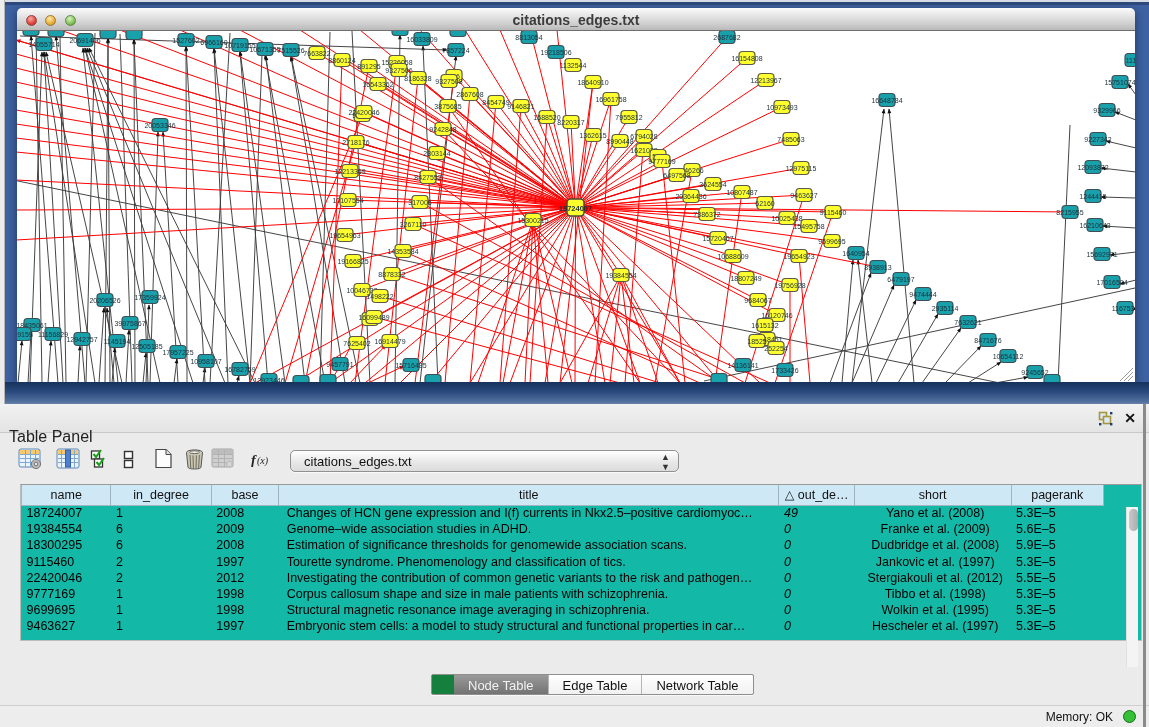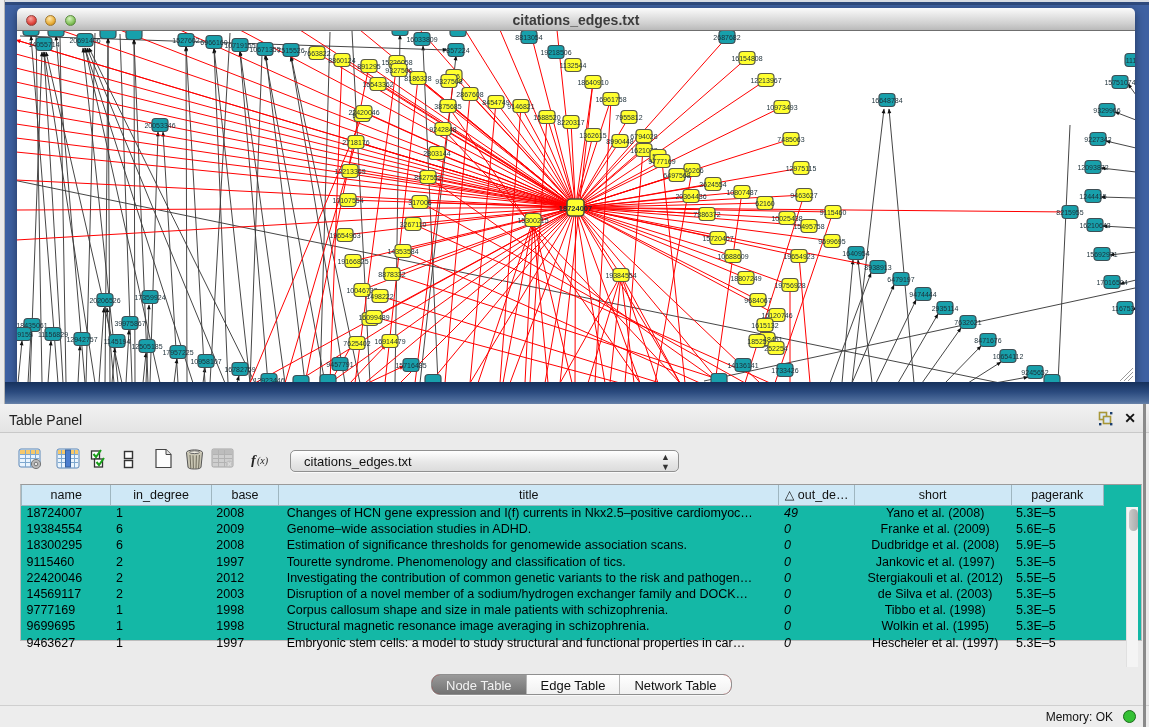--- a/index.html
+++ b/index.html
@@ -19,41 +19,41 @@
   font-size:14px; font-weight:bold; color:#3c3c3c; letter-spacing:0; }
 .tl { position:absolute; top:7px; width:11px; height:11px; border-radius:50%; }
 #tl1 { left:9px;  background:radial-gradient(circle at 40% 30%, #f8a9a4, #e0443c 60%, #9e2b24); border:1px solid #97423d;}
 #tl2 { left:28px; background:radial-gradient(circle at 40% 30%, #ffe9b0, #e9ae38 60%, #b07714); border:1px solid #a3792f;}
 #tl3 { left:48px; background:radial-gradient(circle at 40% 30%, #d6f3c0, #85c35c 60%, #4f8c28); border:1px solid #5d8c43;}
 #canvas { position:absolute; left:0; top:23px; width:1118px; height:352px; background:#fff; overflow:hidden; }
 
 #tpanel { position:absolute; left:0; top:404px; width:1149px; height:323px; background:#ebebeb; }
 #tphead { position:absolute; left:0; top:0; width:1149px; height:29px; background:linear-gradient(#f2f2f2,#e4e4e4);
   border-bottom:1px solid #c8c8c8; }
-#tphead .tt { position:absolute; left:9px; top:8px; font-size:14px; color:#222; }
+#tphead .tt { position:absolute; left:9px; top:24px; font-size:16px; color:#222; }
 #tphead .fl { position:absolute; right:36px; top:7px; }
 #tphead .x  { position:absolute; right:13px; top:6px; font-size:14px; font-weight:bold; color:#111; }
 #toolbar { position:absolute; left:14px; top:44px; height:28px; }
 .tbi { position:absolute; top:0; }
 #combo { position:absolute; left:290px; top:46px; width:389px; height:22px; border:1px solid #909090;
   border-radius:5px; background:linear-gradient(#ffffff,#e8e8e8 55%,#dcdcdc); box-shadow:0 1px 1px rgba(255,255,255,.8); }
 #combo .lbl { position:absolute; left:13px; top:3px; font-size:13px; color:#111; }
 #combo .ar { position:absolute; right:8px; top:1px; font-size:9px; color:#333; line-height:10px; }
 #tablewrap { position:absolute; left:20px; top:80px; width:1122px; height:157px; background:#14b8a6;
   border:1px solid #bcbcbc; border-top:1px solid #9a9a9a; }
 table { border-collapse:collapse; table-layout:fixed; width:1083px; font-size:12.5px; }
 th { background:#cfe8f6; border:1px solid #9fb6c0; border-top:none; font-weight:normal; font-size:12.5px;
   height:20px; padding:0; color:#111; }
 td { height:16.2px; padding:0 0 0 5px; white-space:nowrap; overflow:hidden; color:#000; }
 td.c1 { width:89px; } td.c2 { width:100px; } td.c3 { width:67px; } td.c4 { width:498px; padding-left:8px; }
 td.c5 { width:75px;font-style:italic; } td.c6 { width:156px; text-align:center; } td.c7 { width:92px; }
 #vsb { position:absolute; right:3px; top:22px; width:12px; height:160px; background:#f4f4f4; border-left:1px solid #e0e0e0; }
 #vsb .th { position:absolute; left:1.5px; top:2px; width:9px; height:22px; background:linear-gradient(90deg,#c9c9c9,#ababab); border-radius:5px; }
 #tabs { position:absolute; left:431px; top:270px; height:21px; display:flex; border:1px solid #8f8f8f;
-  border-radius:9px; overflow:hidden; background:#b91c1c; box-shadow:0 1px 0 rgba(255,255,255,.7); }
+  border-radius:2px; overflow:hidden; background:#15803d; box-shadow:0 1px 0 rgba(255,255,255,.7);padding-left:22px; }
 #tabs div { padding:3px 14px 0 14px; font-size:13px; height:21px; }
 #tabs .sel { background:linear-gradient(#9a9a9a,#6f6f6f); color:#f2f2f2; }
 #tabs .n { background:linear-gradient(#ffffff,#efefef); color:#111; border-left:1px solid #b5b5b5; }
 #status { position:absolute; left:0; top:301px; width:1149px; height:22px; border-top:1px solid #cfcfcf; background:#ededed; }
 #status .m { position:absolute; right:36px; top:4px; font-size:12px; color:#111; }
 #status .g { position:absolute; right:13px; top:3.5px; width:13px; height:13px; border-radius:50%;
   background:#35c135; border:1.5px solid #1c6b1c; }
 #rightedge { position:absolute; right:3px; top:404px; width:3px; height:323px; background:#8a8a8a; }
 </style></head>
 <body>
@@ -723,29 +723,20 @@
             <tr>
               <td class="c1">22420046</td>
               <td class="c2">2</td>
               <td class="c3">2012</td>
               <td class="c4">Investigating the contribution of common genetic variants to the risk and pathogen…</td>
               <td class="c5">0</td>
               <td class="c6">Stergiakouli et al. (2012)</td>
               <td class="c7">5.5E–5</td>
             </tr>
             <tr>
-              <td class="c1">14569117</td>
-              <td class="c2">2</td>
-              <td class="c3">2003</td>
-              <td class="c4">Disruption of a novel member of a sodium/hydrogen exchanger family and DOCK…</td>
-              <td class="c5">0</td>
-              <td class="c6">de Silva et al. (2003)</td>
-              <td class="c7">5.3E–5</td>
-            </tr>
-            <tr>
               <td class="c1">9777169</td>
               <td class="c2">1</td>
               <td class="c3">1998</td>
               <td class="c4">Corpus callosum shape and size in male patients with schizophrenia.</td>
               <td class="c5">0</td>
               <td class="c6">Tibbo et al. (1998)</td>
               <td class="c7">5.3E–5</td>
             </tr>
             <tr>
               <td class="c1">9699695</td>

